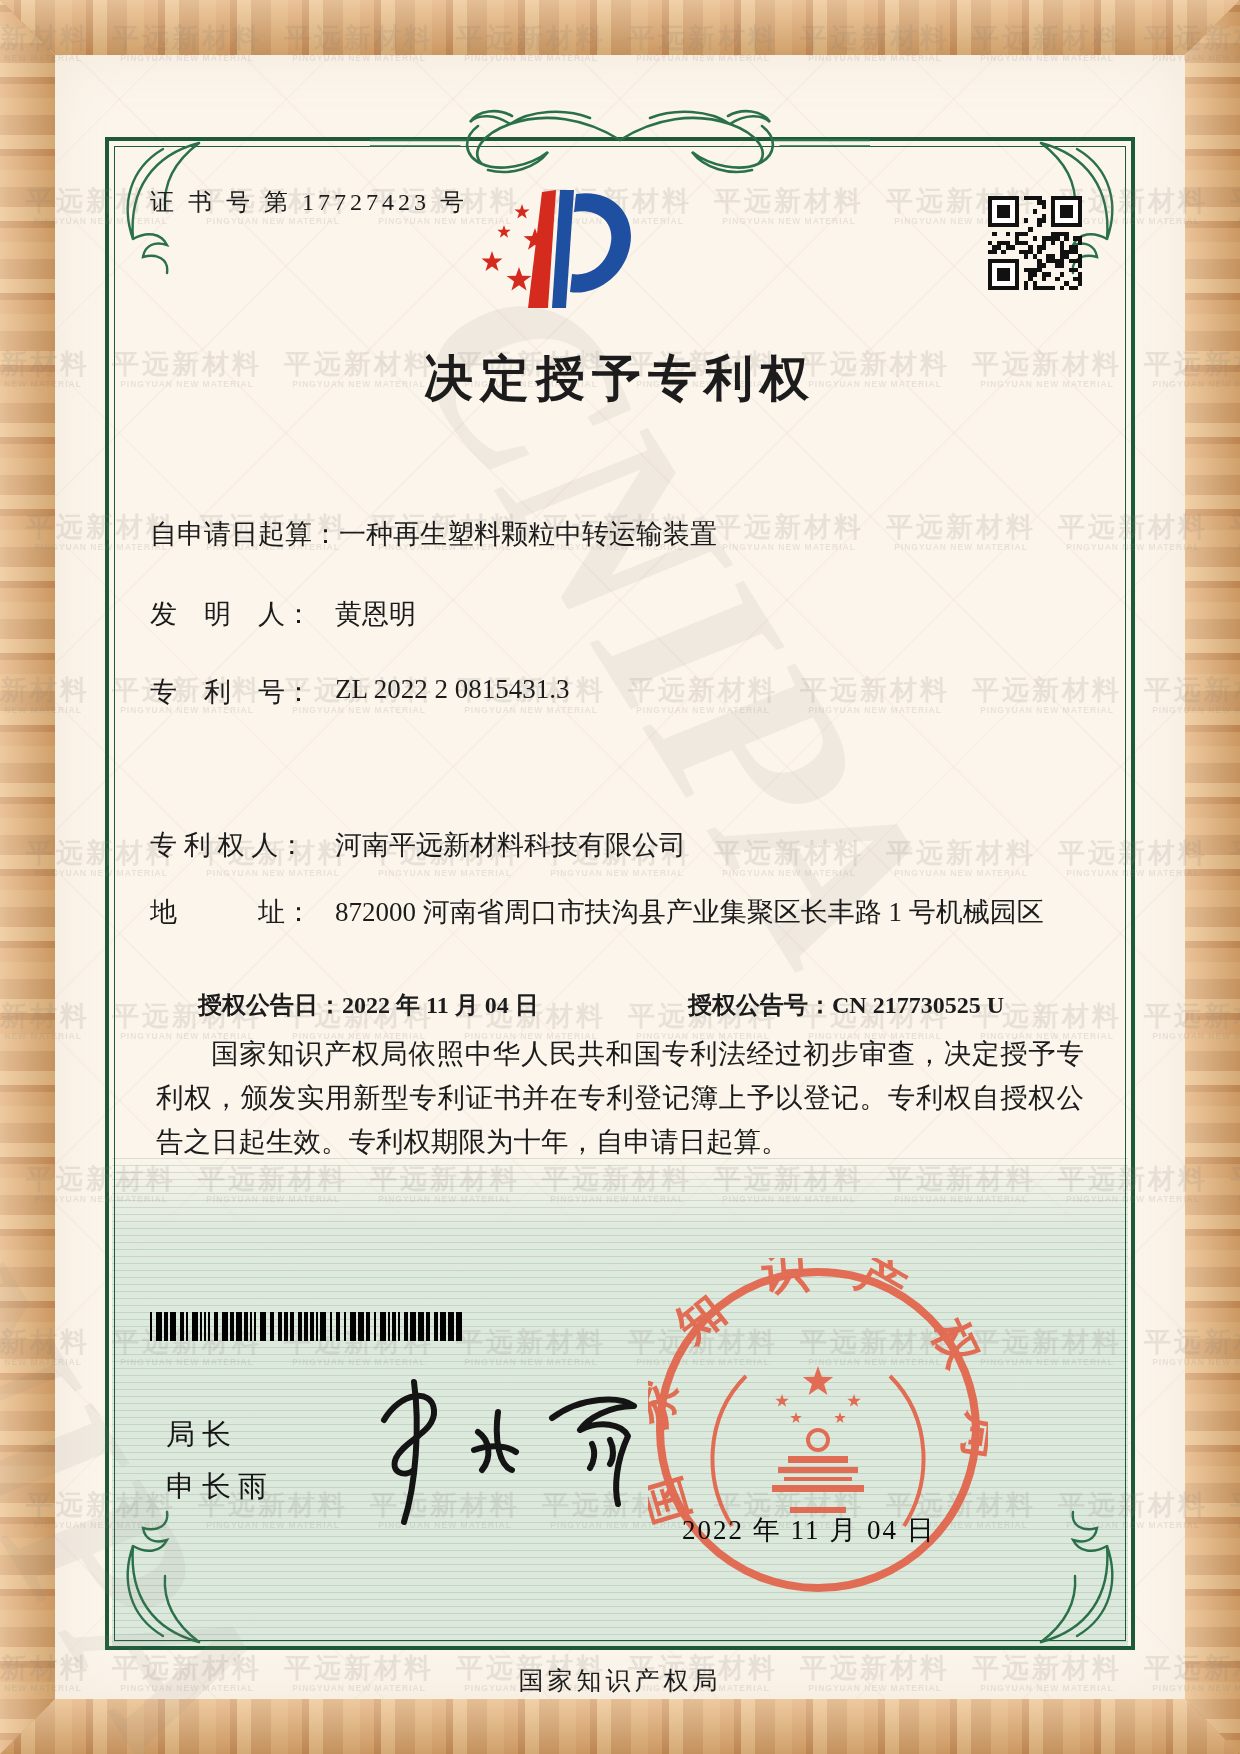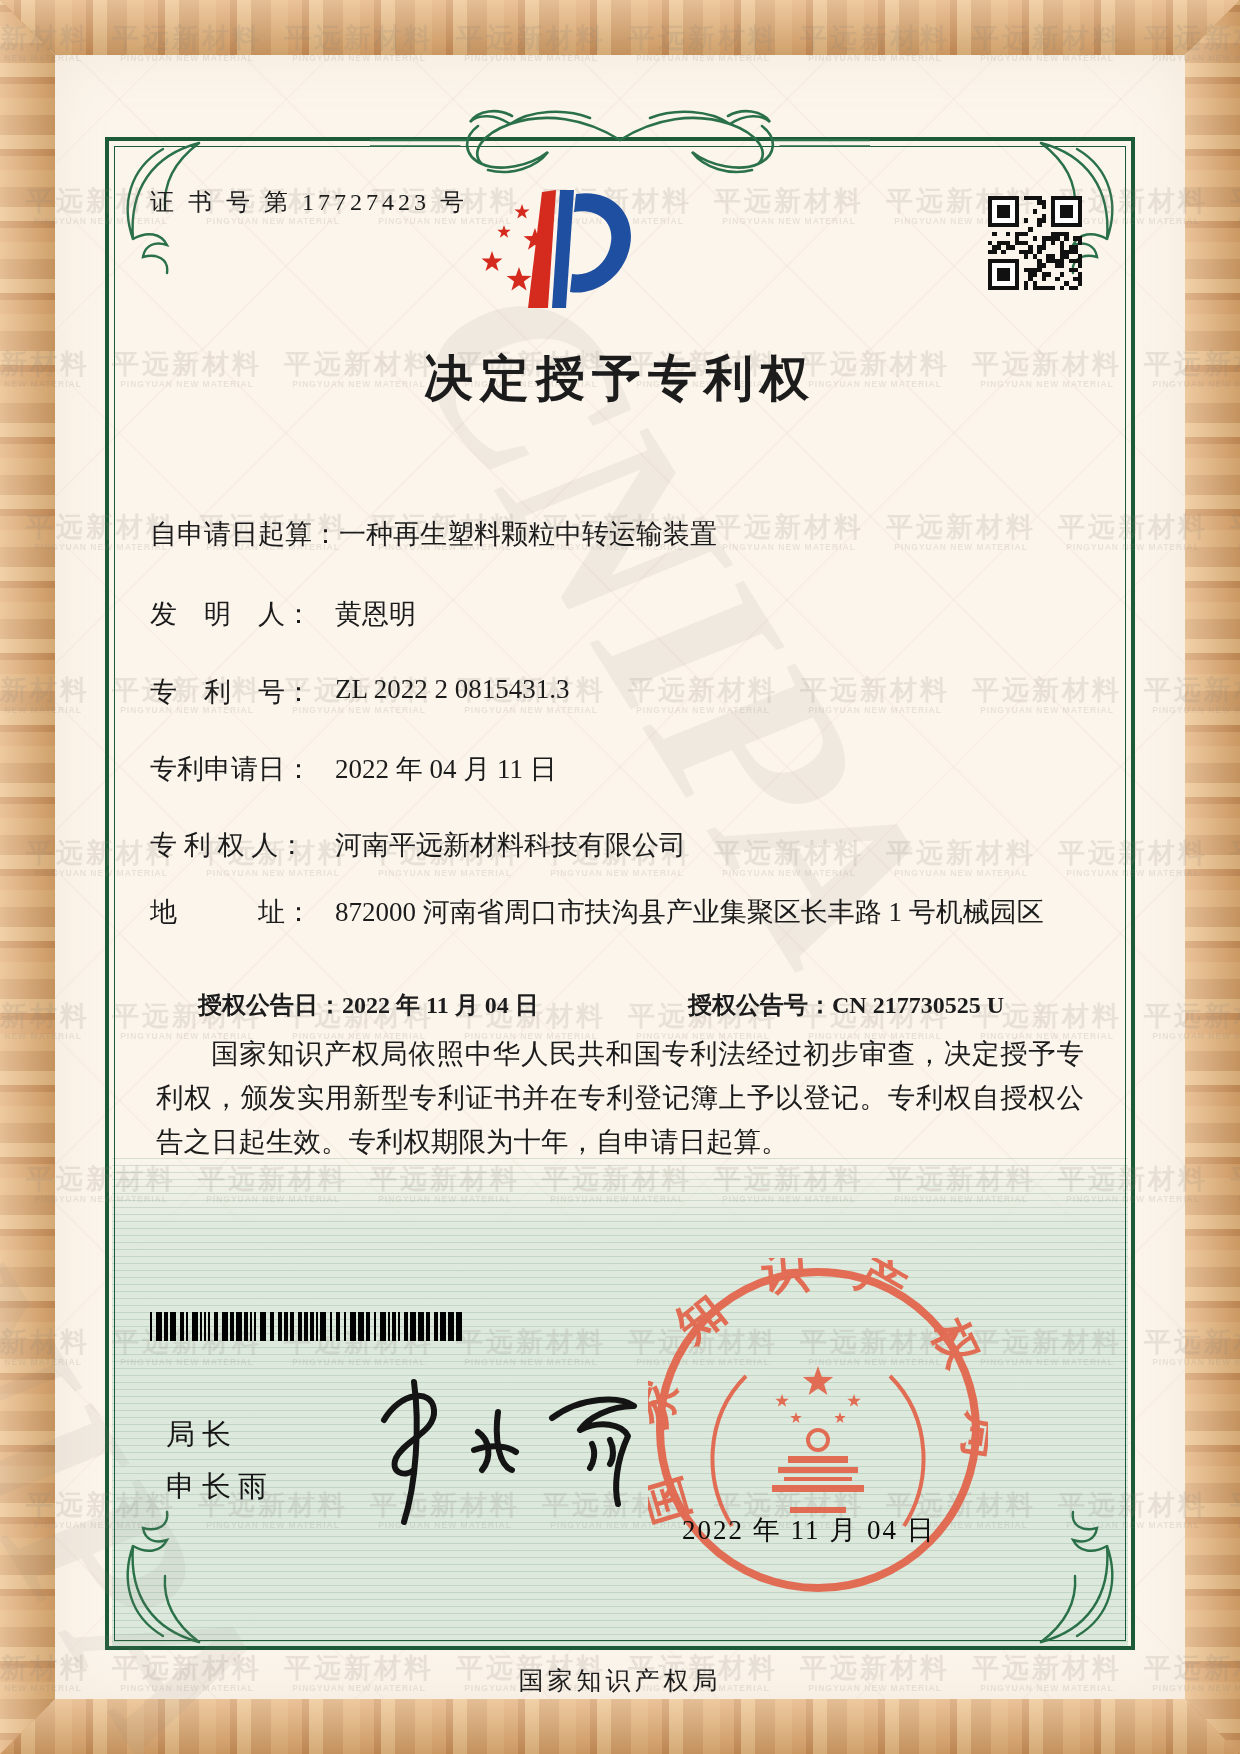--- a/index.html
+++ b/index.html
@@ -632,24 +632,20 @@
       <span class="fvalue">一种再生塑料颗粒中转运输装置</span>
     </div>
     <div class="field-row" style="top:596px;">
       <span class="flabel">发　明　人：</span>
       <span class="fvalue">黄恩明</span>
     </div>
     <div class="field-row" style="top:674px;">
       <span class="flabel">专　利　号：</span>
       <span class="fvalue">ZL 2022 2 0815431.3</span>
     </div>
-    <div class="field-row" style="top:751px;">
-      <span class="flabel">专利申请日：</span>
-      <span class="fvalue">2022 年 04 月 11 日</span>
-    </div>
     <div class="field-row" style="top:827px;">
       <span class="flabel">专 利 权 人：</span>
       <span class="fvalue">河南平远新材料科技有限公司</span>
     </div>
     <div class="field-row" style="top:894px;">
       <span class="flabel">地　　　址：</span>
       <span class="fvalue">872000 河南省周口市扶沟县产业集聚区长丰路 1 号机械园区</span>
     </div>
 
     <div id="grant-row">

